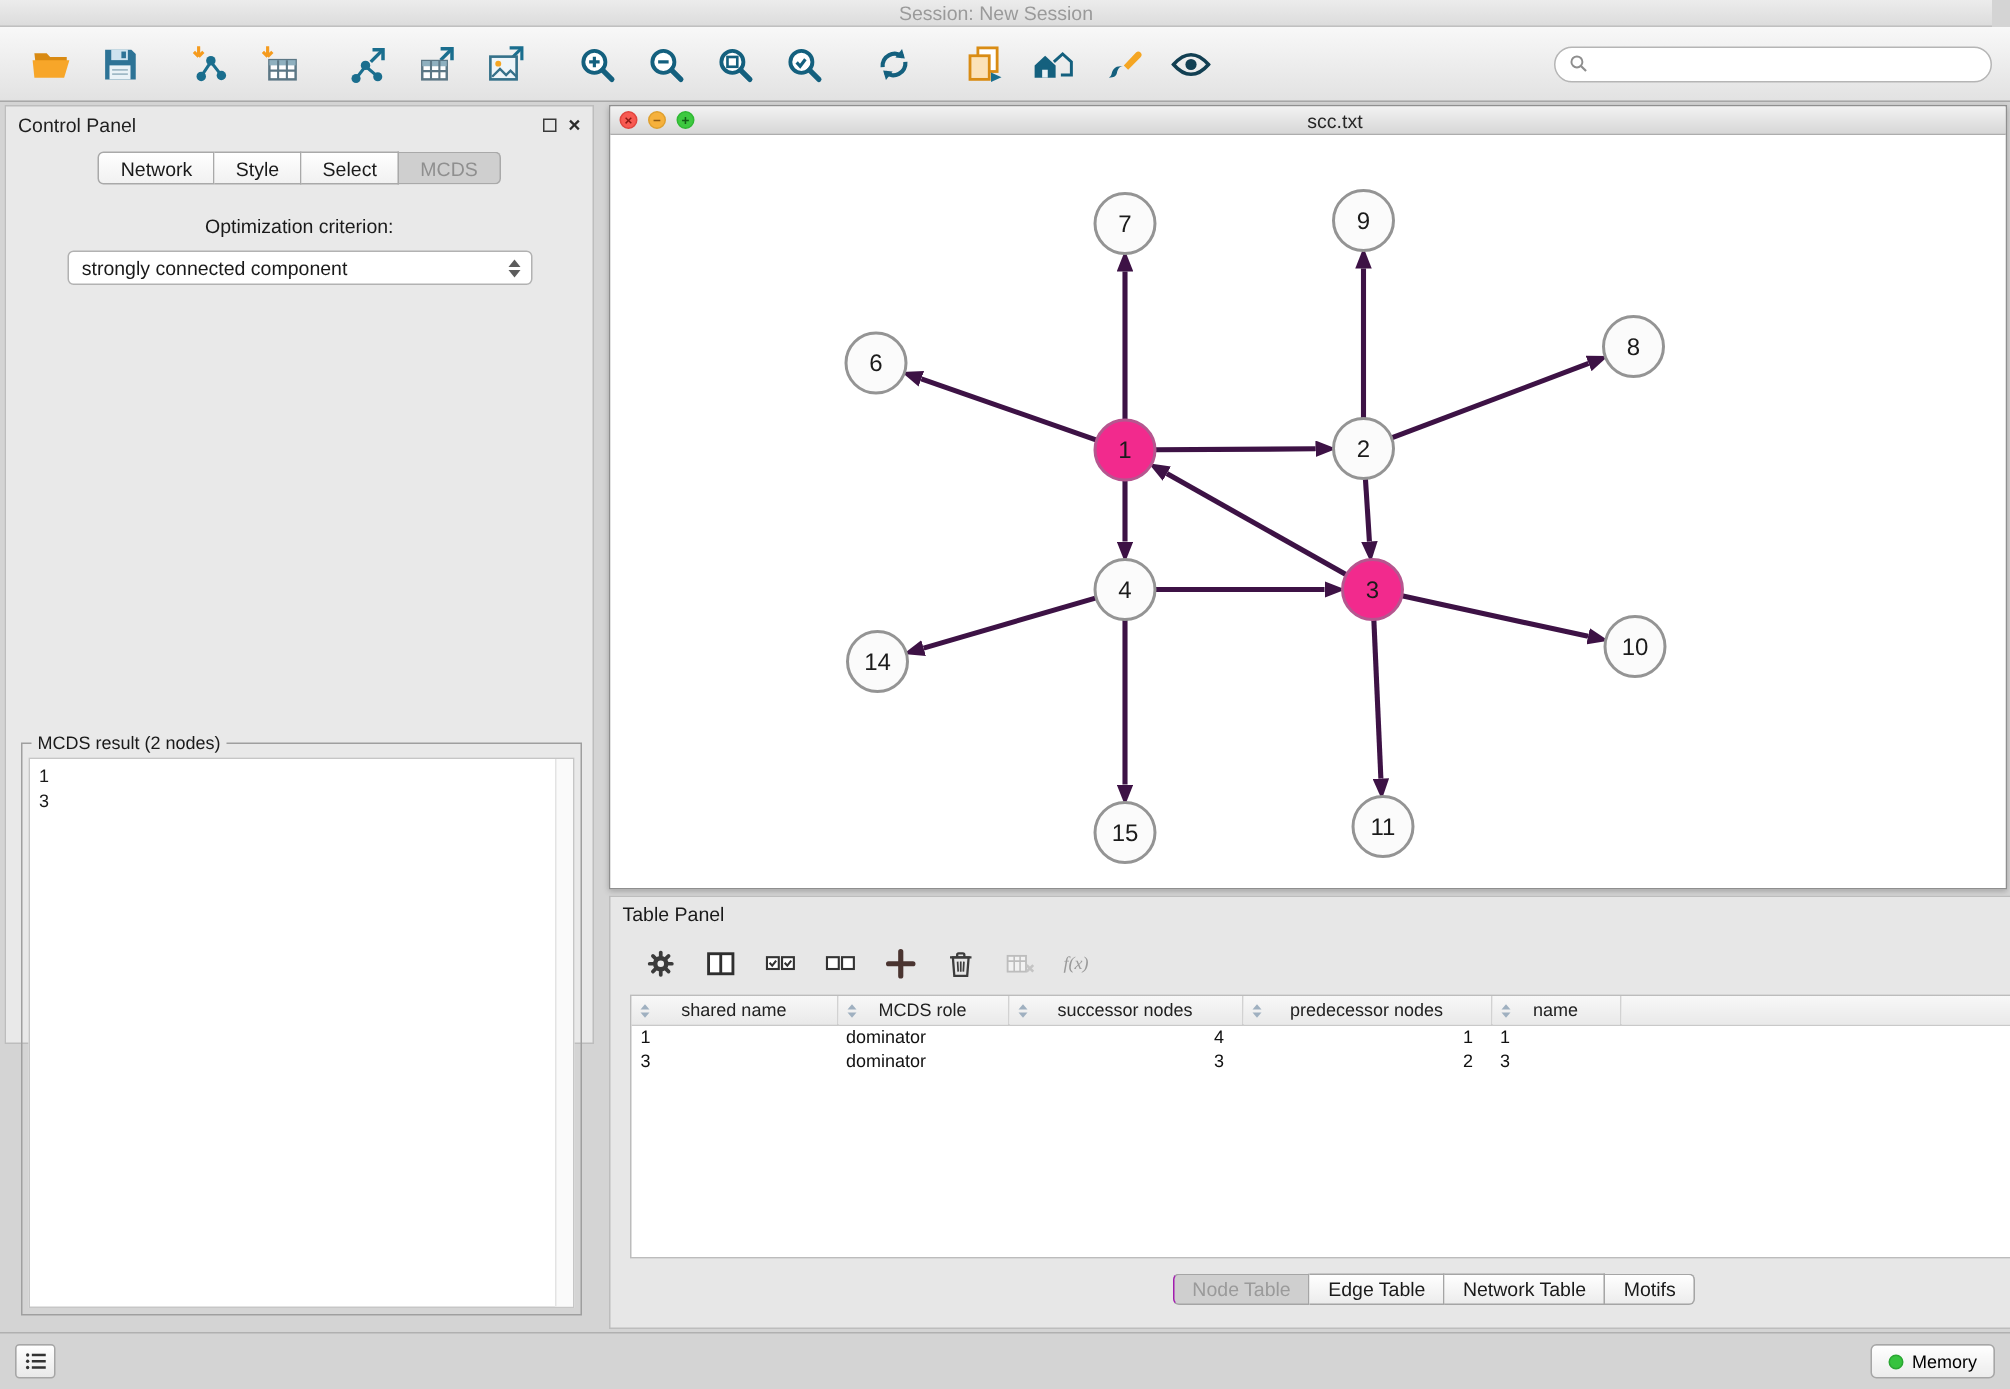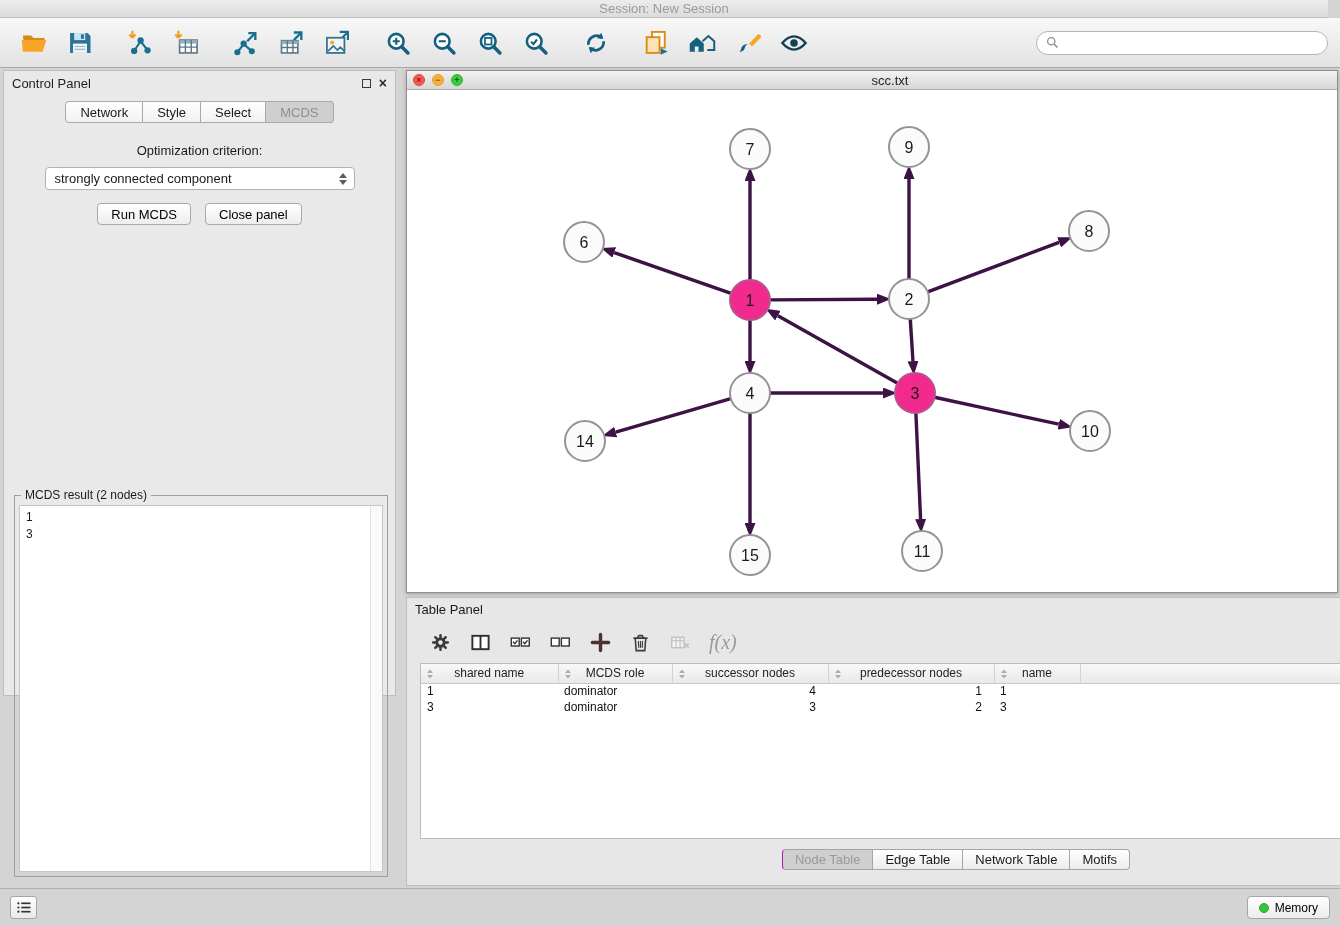--- a/index.html
+++ b/index.html
@@ -70,21 +70,21 @@
   .nw-canvas { position:absolute; top:19px; left:0; right:0; bottom:0; background:#fff; }
 
   
   .table-panel { position:absolute; left:406px; top:597px; width:1100px; height:289px;
     background:#e7e7e7; border:1px solid #bdbdbd; display:flex; flex-direction:column; }
   .tp-header { height:23px; display:flex; align-items:center; padding:0 8px; gap:8px; }
   .tp-toolbar { height:42px; display:flex; align-items:center; gap:10px; padding:0 18px; }
   .ttbtn { width:30px; height:30px; display:flex; align-items:center; justify-content:center;
     background:transparent; border:none; cursor:pointer; }
   .ttbtn svg { width:21px; height:21px; }
-  .fx-label { font-family:"Liberation Serif",serif; font-style:italic; font-size:20px; color:#9a9a9a; padding-left:4px; }
+  .fx-label { font-family:"Liberation Serif",serif; font-style:italic; font-size:12px; color:#9a9a9a; padding-left:4px; }
   .dtable { margin:0 13px; border:1px solid #bcbcbc; background:#fff; height:176px; overflow:hidden; }
   table { border-collapse:collapse; width:100%; table-layout:fixed; font-size:12px; }
   th { background:linear-gradient(#f8f8f8,#e9e9e9); border-right:1px solid #d2d2d2; border-bottom:1px solid #c9c9c9;
     height:19px; font-weight:normal; text-align:center; position:relative; color:#222; cursor:pointer; }
   th .sorticon { position:absolute; left:4px; top:4px; }
   td { height:16px; padding:0 6px; color:#111; }
   td.al { text-align:left; }
   td.ar { text-align:right; padding-right:12px; }
   .tp-tabs { display:flex; justify-content:center; margin-top:10px; }
   .tp-tab { height:21px; padding:0 12px; background:linear-gradient(#ffffff,#ececec);
@@ -261,24 +261,20 @@
       <div class="cp-tab">Select</div>
       <div class="cp-tab active">MCDS</div>
     </div>
     <div class="opt-label">Optimization criterion:</div>
     <div class="dropdown">
       <span>strongly connected component</span>
       <span class="dd-arrows">
         <span class="arr-up"></span>
           <span class="arr-down"></span>
       </span>
-    </div>
-    <div class="btn-row">
-      <button class="push-btn">Run MCDS</button>
-      <button class="push-btn">Close panel</button>
     </div>
     <div class="result-box">
       <div class="result-legend">MCDS result (2 nodes)</div>
       <div class="result-inner">
         <div class="result-text">
           <div>1</div>
           <div>3</div>
         </div>
         <div class="result-scroll"></div>
       </div>

